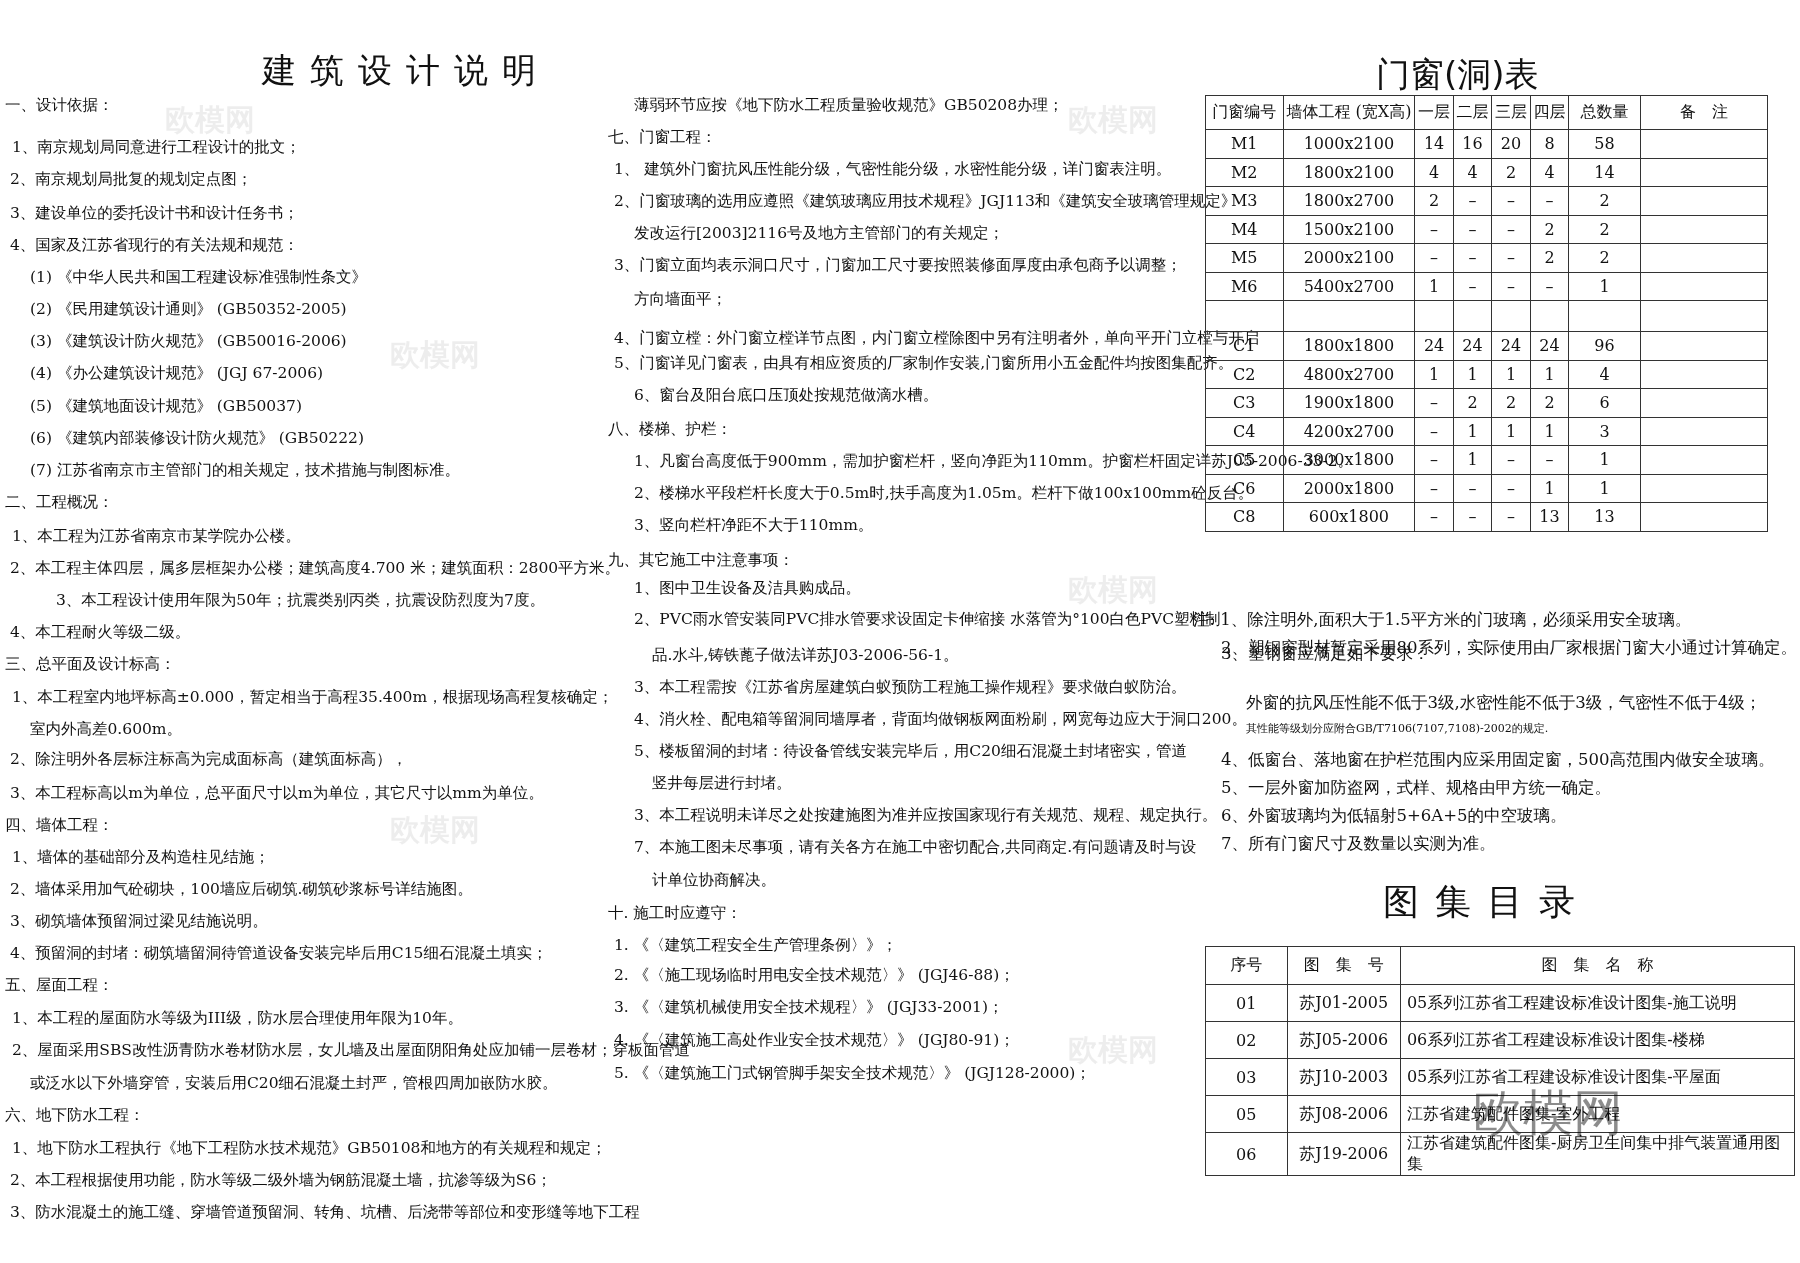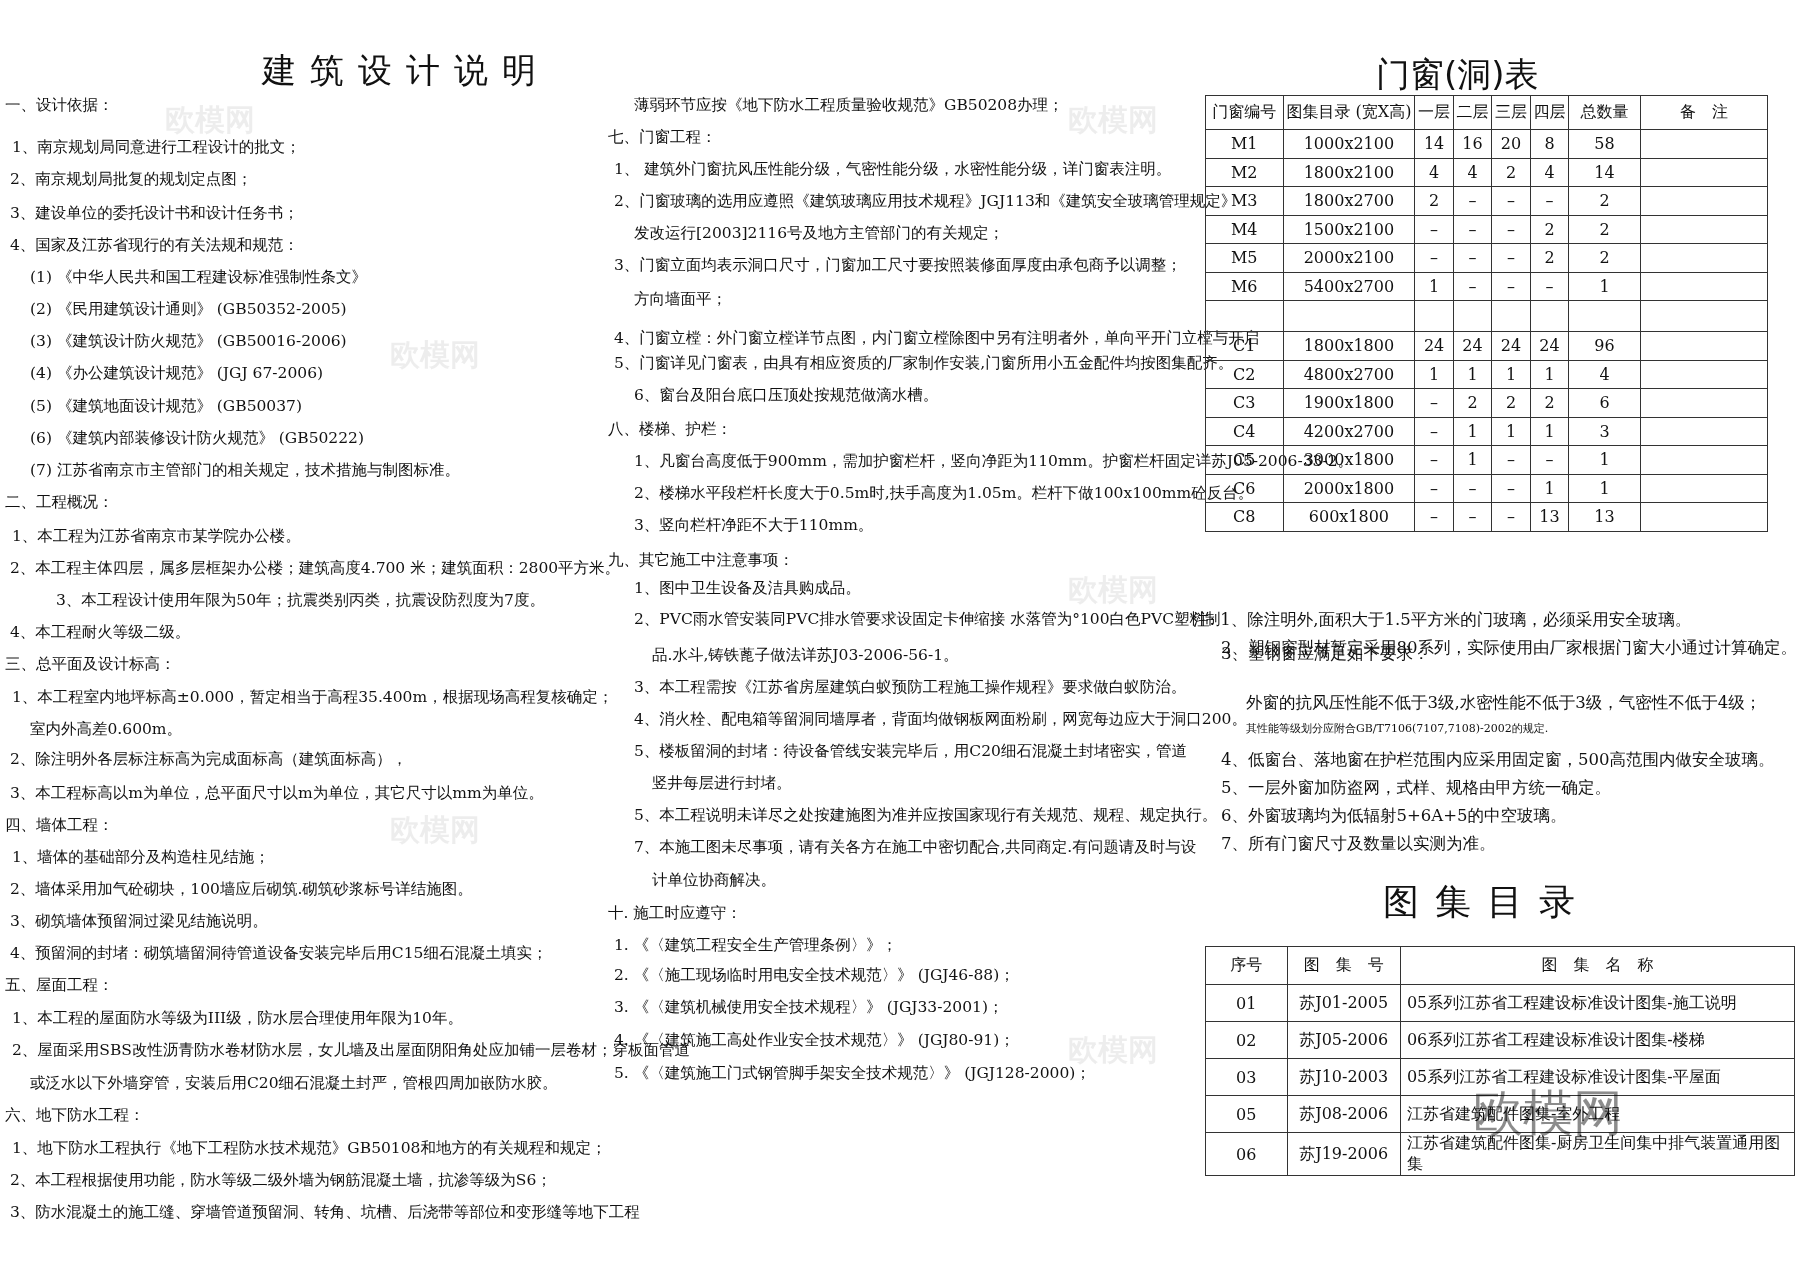--- a/index.html
+++ b/index.html
@@ -71,38 +71,38 @@
     <div class="line" style="left: 634px; top: 486px;">2、楼梯水平段栏杆长度大于0.5m时,扶手高度为1.05m。栏杆下做100x100mm砼反台。</div>
     <div class="line" style="left: 634px; top: 518px;">3、竖向栏杆净距不大于110mm。</div>
     <div class="line" style="left: 608px; top: 553px;">九、其它施工中注意事项：</div>
     <div class="line" style="left: 634px; top: 581px;">1、图中卫生设备及洁具购成品。</div>
     <div class="line" style="left: 634px; top: 612px;">2、PVC雨水管安装同PVC排水管要求设固定卡伸缩接 水落管为°100白色PVC塑料制</div>
     <div class="line" style="left: 652px; top: 648px;">品.水斗,铸铁蓖子做法详苏J03-2006-56-1。</div>
     <div class="line" style="left: 634px; top: 680px;">3、本工程需按《江苏省房屋建筑白蚁预防工程施工操作规程》要求做白蚁防治。</div>
     <div class="line" style="left: 634px; top: 712px;">4、消火栓、配电箱等留洞同墙厚者，背面均做钢板网面粉刷，网宽每边应大于洞口200。</div>
     <div class="line" style="left: 634px; top: 744px;">5、楼板留洞的封堵：待设备管线安装完毕后，用C20细石混凝土封堵密实，管道</div>
     <div class="line" style="left: 652px; top: 776px;">竖井每层进行封堵。</div>
-    <div class="line" style="left: 634px; top: 808px;">5、本工程说明未详尽之处按建施图为准并应按国家现行有关规范、规程、规定执行。</div>
+    <div class="line" style="left: 634px; top: 808px;">3、本工程说明未详尽之处按建施图为准并应按国家现行有关规范、规程、规定执行。</div>
     <div class="line" style="left: 634px; top: 840px;">7、本施工图未尽事项，请有关各方在施工中密切配合,共同商定.有问题请及时与设</div>
     <div class="line" style="left: 652px; top: 873px;">计单位协商解决。</div>
     <div class="line" style="left: 608px; top: 906px;">十. 施工时应遵守：</div>
     <div class="line" style="left: 614px; top: 938px;">1. 《〈建筑工程安全生产管理条例〉》；</div>
     <div class="line" style="left: 614px; top: 968px;">2. 《〈施工现场临时用电安全技术规范〉》 (JGJ46-88)；</div>
     <div class="line" style="left: 614px; top: 1000px;">3. 《〈建筑机械使用安全技术规程〉》 (JGJ33-2001)；</div>
     <div class="line" style="left: 614px; top: 1033px;">4. 《〈建筑施工高处作业安全技术规范〉》 (JGJ80-91)；</div>
     <div class="line" style="left: 614px; top: 1066px;">5. 《〈建筑施工门式钢管脚手架安全技术规范〉》 (JGJ128-2000)；</div>
   </div>
 
 <div class="abs" style="left:1376px; top:52px; font-size:34px; font-family:'DejaVu Sans','Liberation Sans',sans-serif;">门窗(洞)表</div>
 
 <table class="grid" id="door-table" style="left:1205px; top:95px; width:563px;">
   <thead>
       <tr id="door-head">
         <th style="width: 78px; height: 33px;">门窗编号</th>
-        <th style="width: 132px; height: 33px;">图集目录 (宽X高)</th>
+        <th style="width: 132px; height: 33px;">墙体工程 (宽X高)</th>
         <th style="width: 38px; height: 33px;">一层</th>
         <th style="width: 38px; height: 33px;">二层</th>
         <th style="width: 38px; height: 33px;">三层</th>
         <th style="width: 38px; height: 33px;">四层</th>
         <th style="width: 72px; height: 33px;">总数量</th>
         <th style="width: 129px; height: 33px;">备　注</th>
       </tr>
     </thead>
   <tbody id="door-body">
       <tr>

